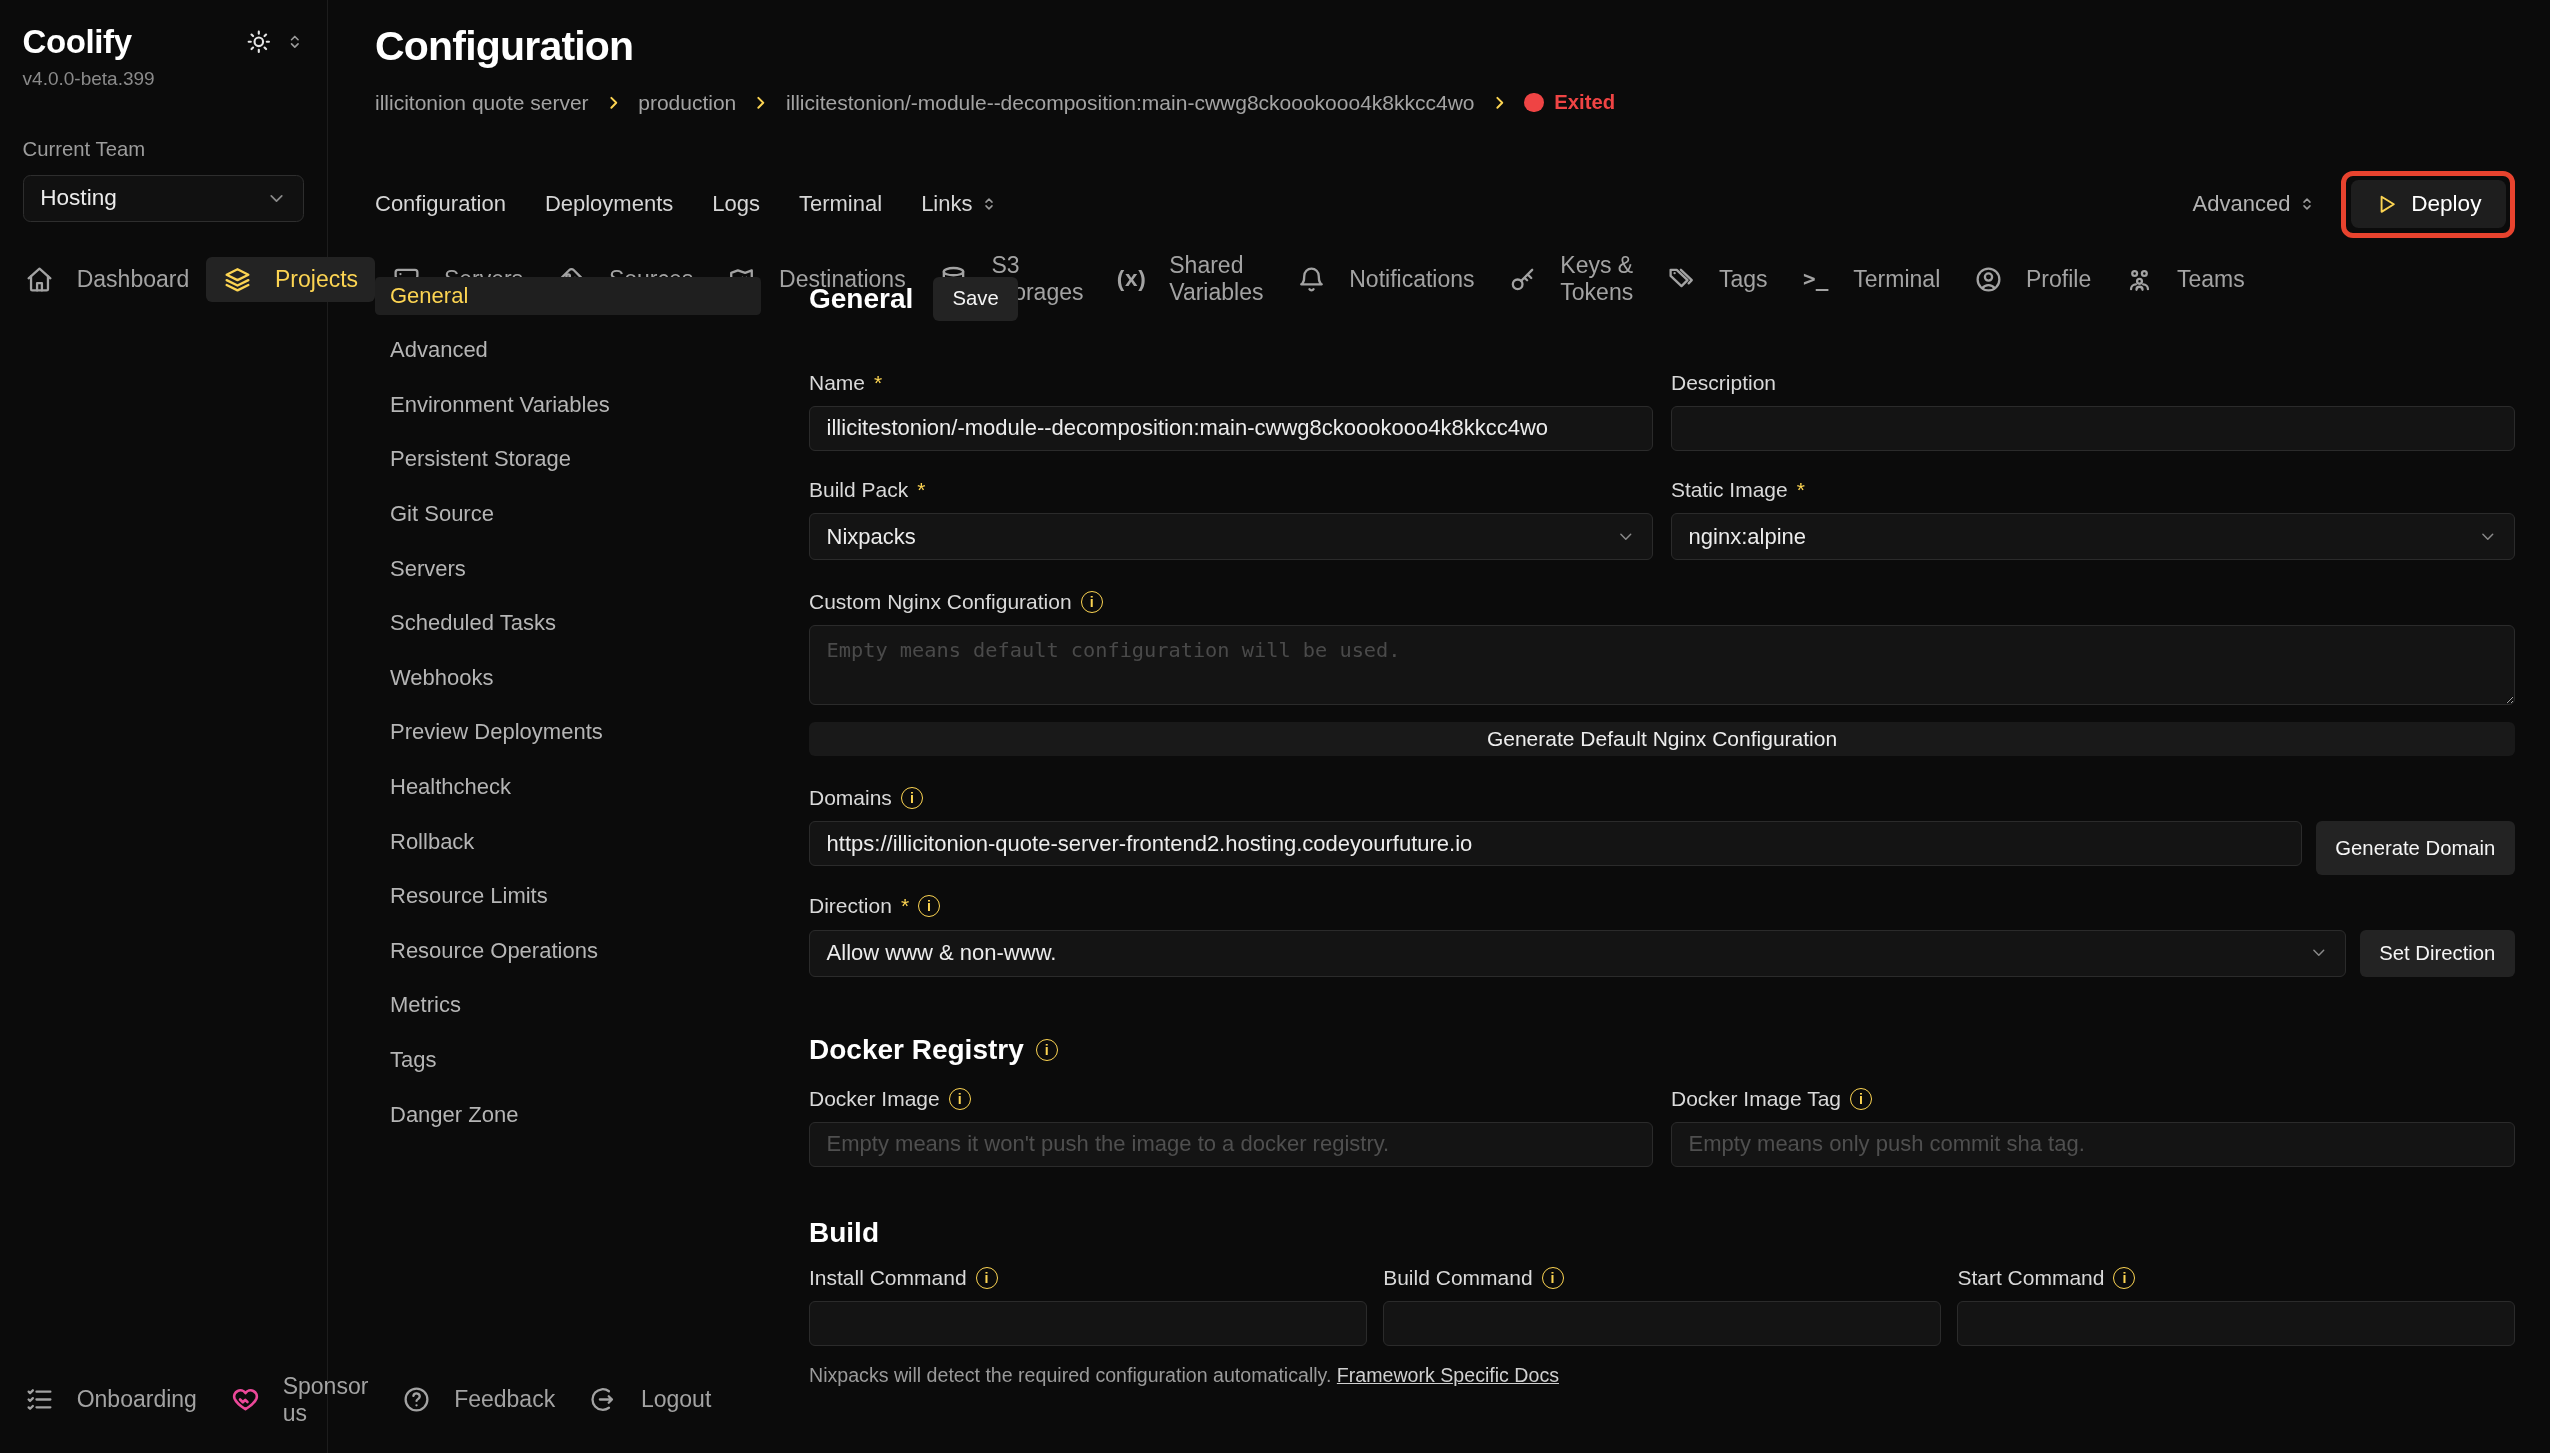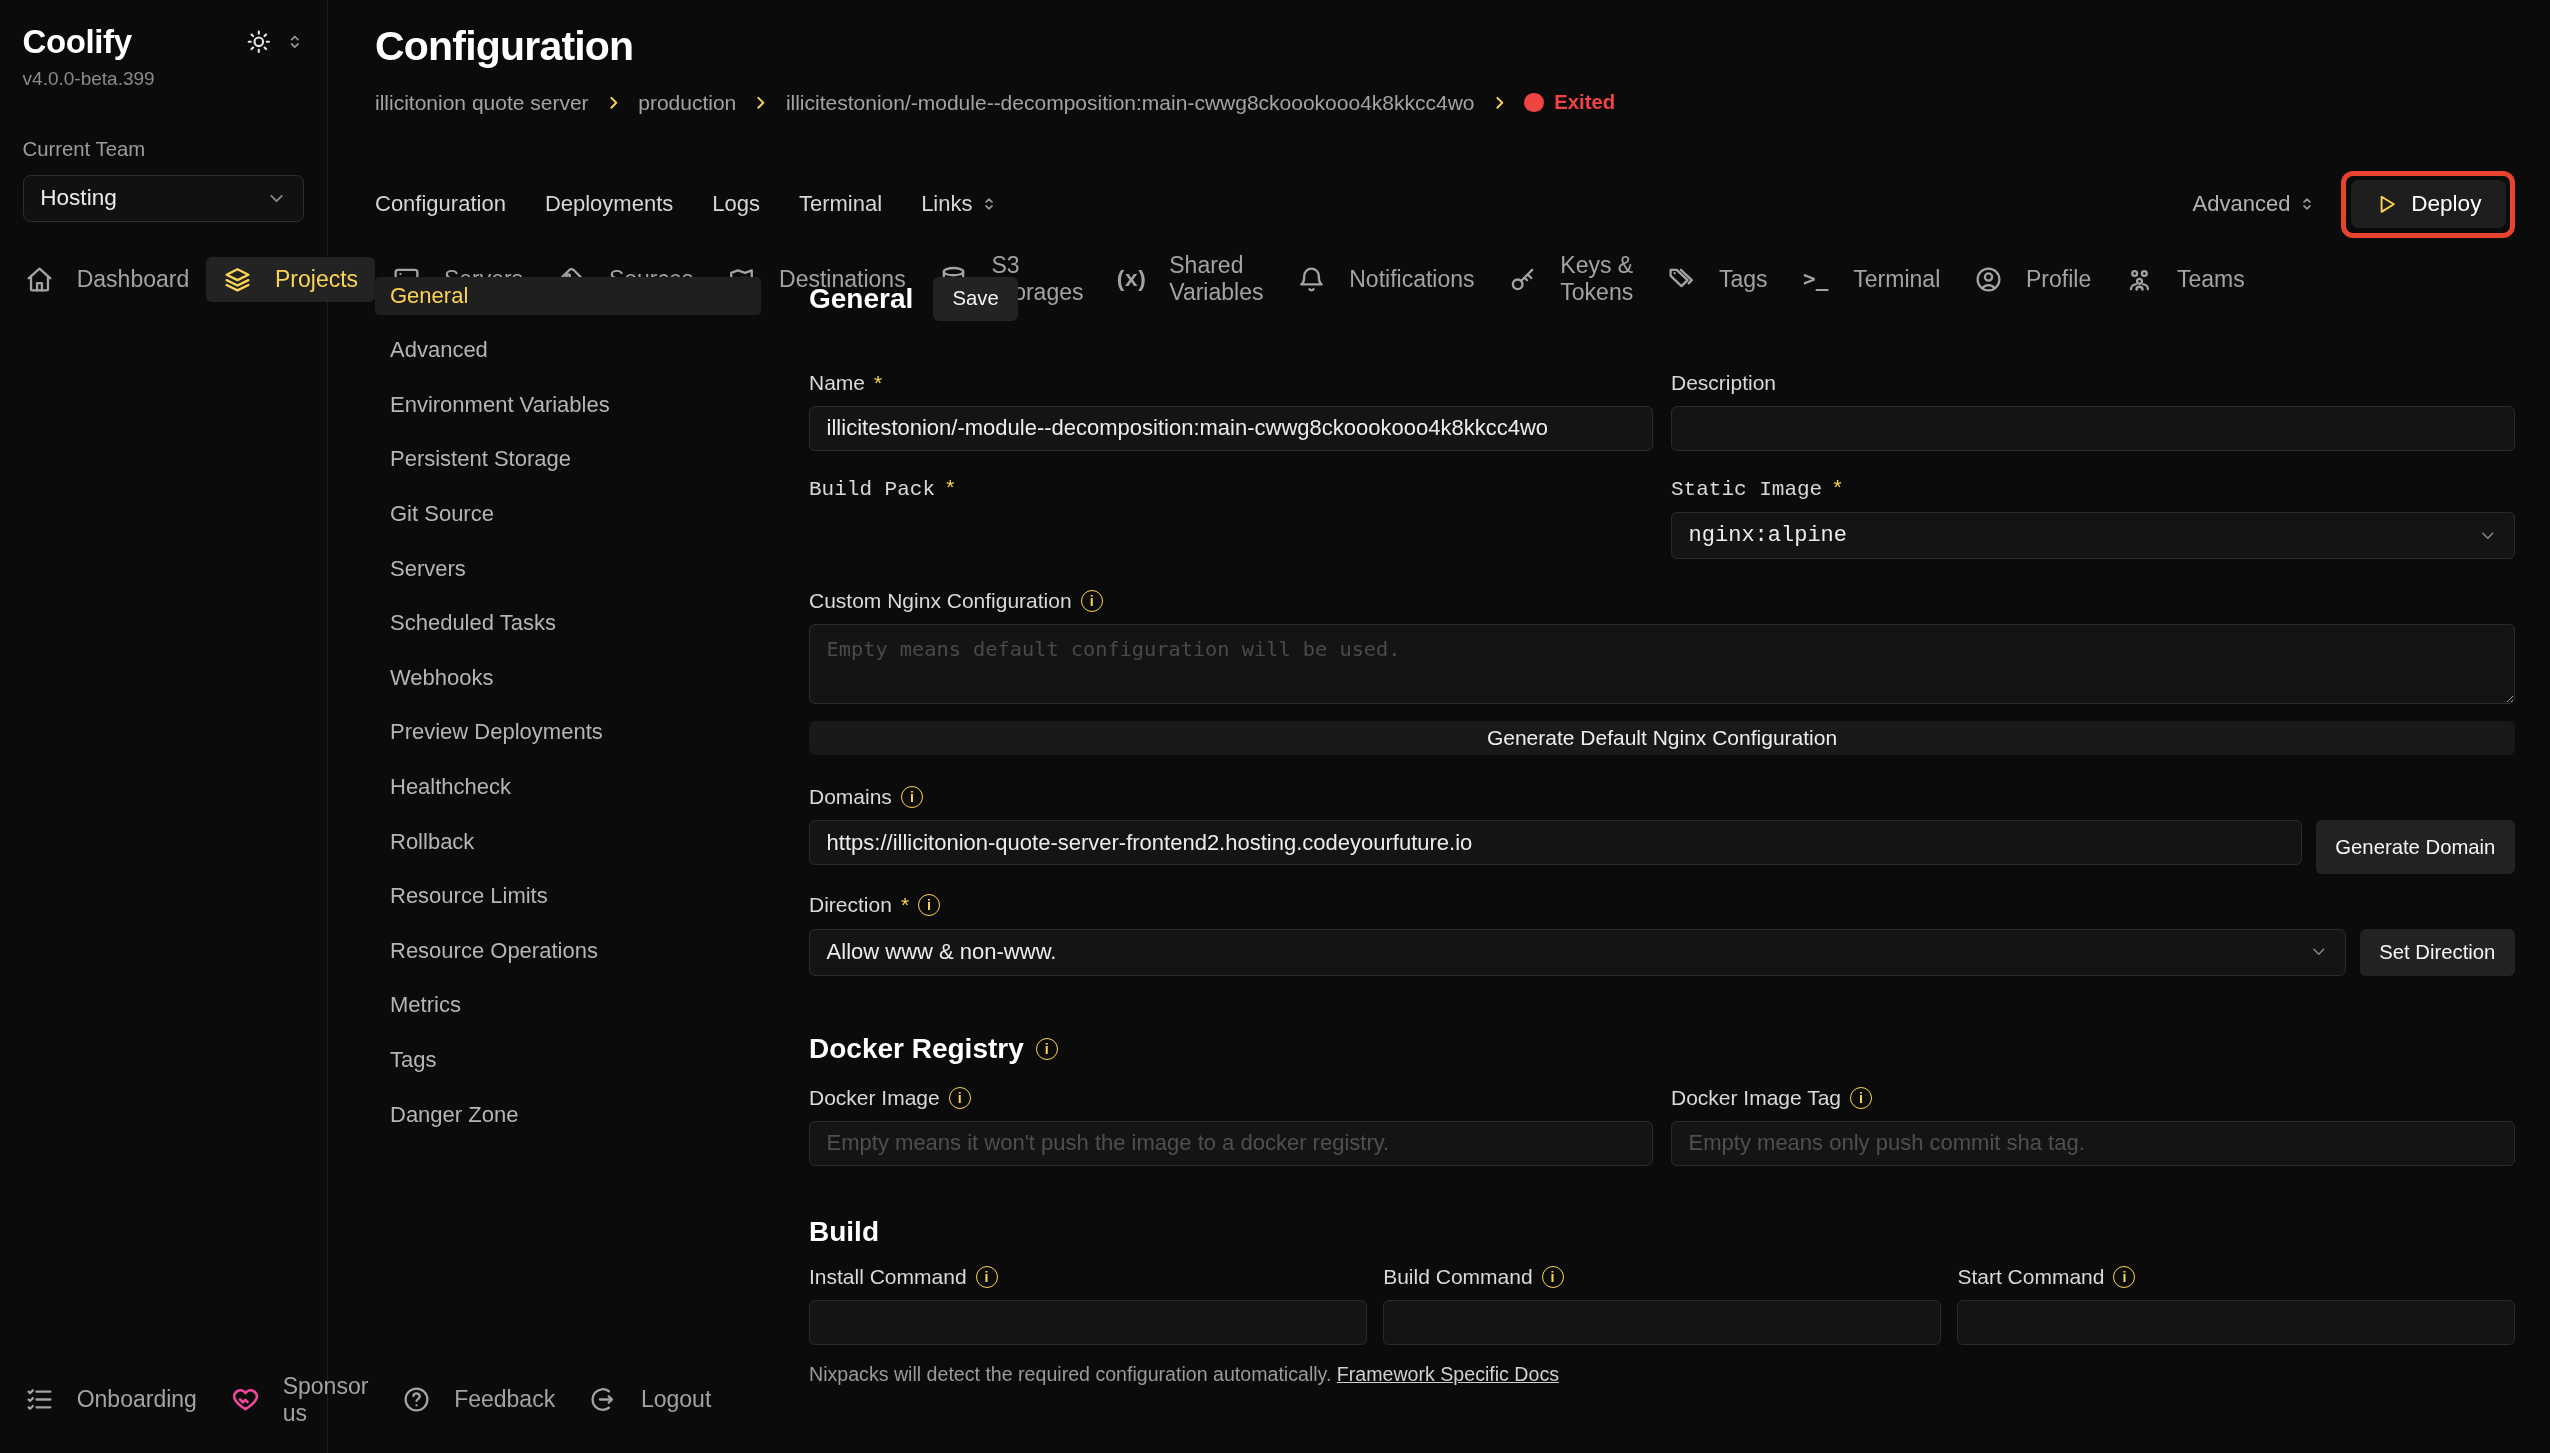--- a/index.html
+++ b/index.html
@@ -424,25 +424,33 @@
           <input class="tb" value="illicitestonion/-module--decomposition:main-cwwg8ckoookooo4k8kkcc4wo" style="">
         </div>
         <div>
           <div class="field-label">
             <span>Description</span>
           </div>
           <input class="tb" value="" style="">
         </div>
       </div>
 
-      <div class="grid2" style="margin-top:27px;font-family:Liberation Mono, monospace;">
+      <div class="grid2" style="margin-top:27px;">
         <div>
           <div class="field-label">
             <span>Build Pack</span>
               <span class="req">*</span>
+          </div>
+          <div class="selectbox">
+            <span>Nixpacks</span>
+            <span class="chev">
+                <svg width="19.6" height="19.6" viewBox="0 0 24 24" fill="none" stroke="currentColor" stroke-width="1.8" stroke-linecap="round" stroke-linejoin="round">
+                  <path d="M6 9l6 6 6-6"></path>
+                </svg>
+              </span>
           </div>
         </div>
         <div>
           <div class="field-label">
             <span>Static Image</span>
               <span class="req">*</span>
           </div>
           <div class="selectbox">
             <span>nginx:alpine</span>
             <span class="chev">

